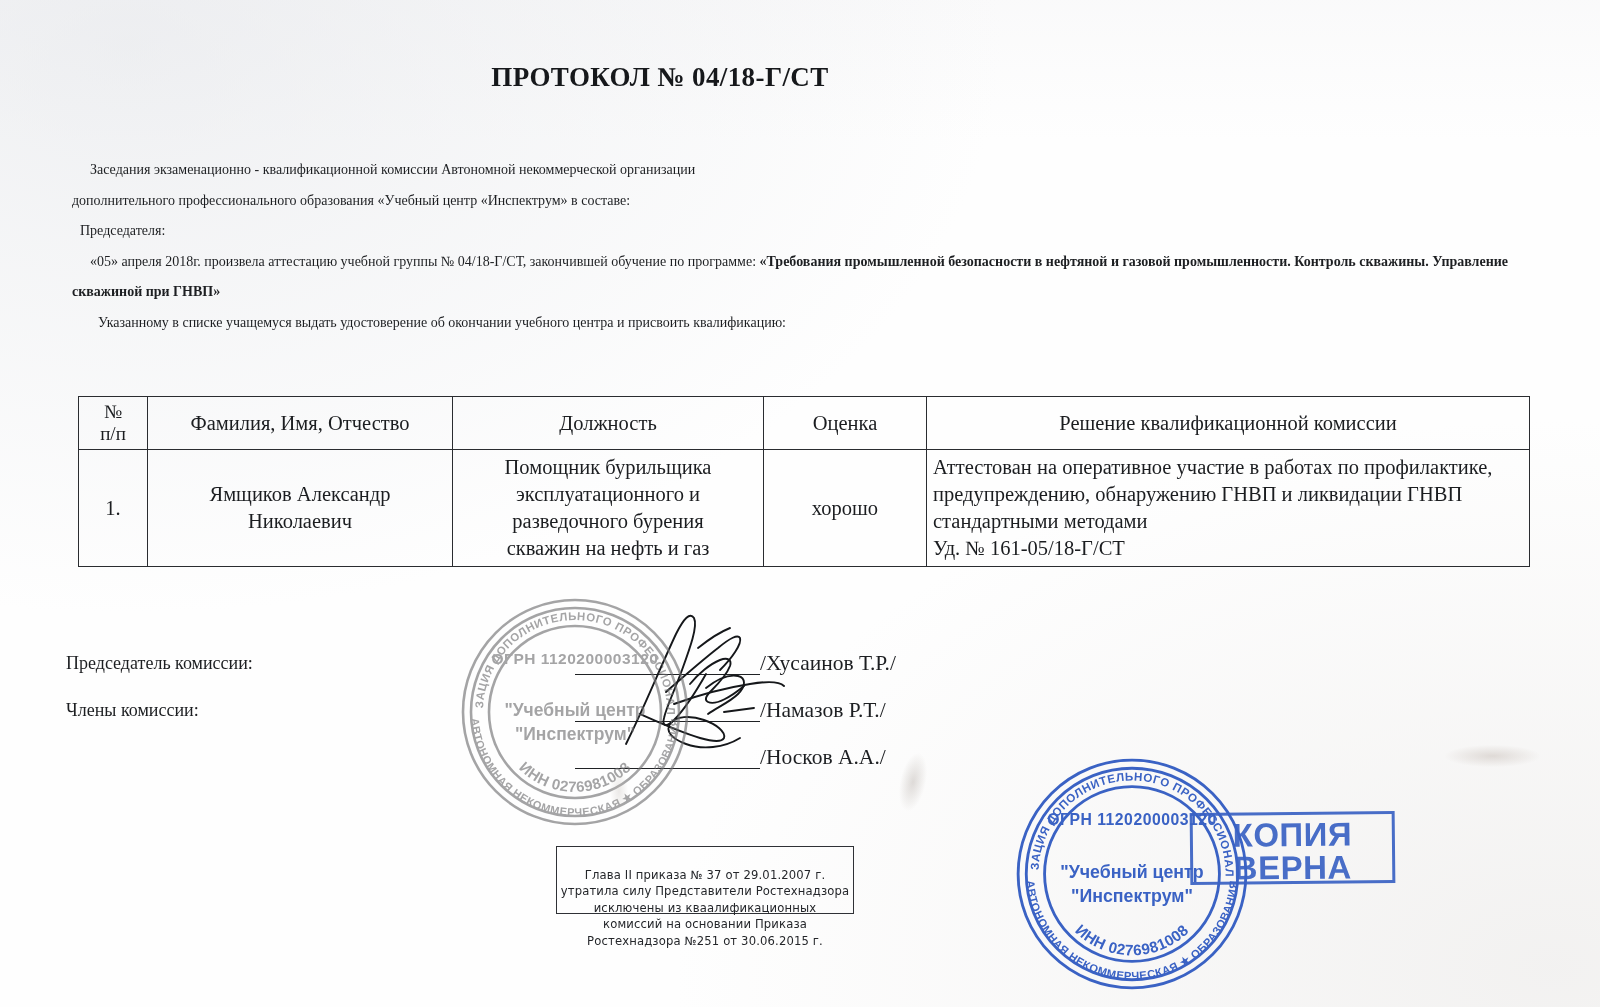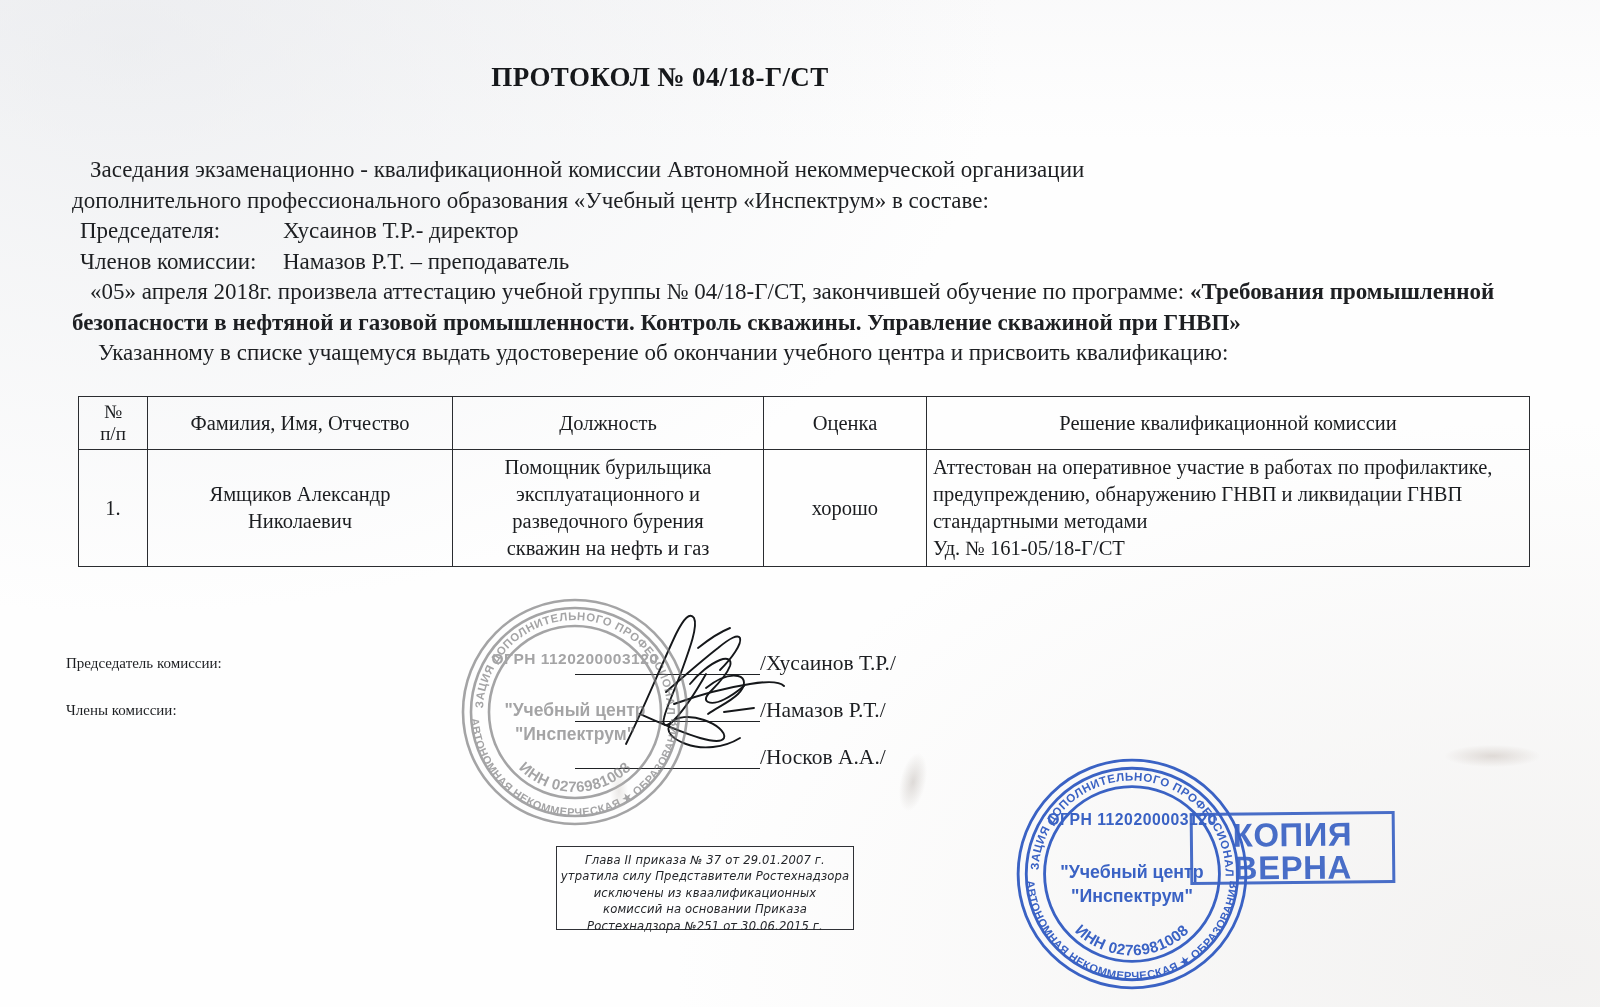--- a/index.html
+++ b/index.html
@@ -38,21 +38,21 @@
     font-weight: bold;
     letter-spacing: 0.4px;
     color: #16181b;
   }
 
   .body-block {
     position: absolute;
     left: 72px;
     top: 155px;
     width: 1460px;
-    font-size: 23px;
+    font-size: 14px;
     line-height: 30.5px;
     color: #1d1f22;
   }
   .body-block p { margin: 0; }
   .indent { text-indent: 18px; }
 
   .role-line {
     display: flex;
     margin-left: 8px;
   }
@@ -96,21 +96,21 @@
   .c-dec   { text-align: left; }
   .th-num  { font-size: 19px; line-height: 22px; }
   td.c-num { vertical-align: middle; }
   .row-body td { height: 108px; }
 
   
   .sig-block {
     position: absolute;
     left: 66px;
     top: 640px;
-    font-size: 15px;
+    font-size: 18px;
     line-height: 47px;
     color: #1d1f22;
   }
   .sig-names {
     position: absolute;
     left: 760px;
     top: 640px;
     font-size: 21.5px;
     line-height: 47px;
     color: #1d1f22;
@@ -171,31 +171,30 @@
     opacity: 0.92;
   }
   .copy-true span { display: block; }
 
   
   .footnote {
     position: absolute;
     left: 556px;
     top: 846px;
     width: 298px;
-    height: 84px;
+    height: 68px;
     border: 1.6px solid #2f3136;
     box-sizing: border-box;
     font-family: "DejaVu Sans", sans-serif;
     font-size: 11.6px;
     line-height: 16.4px;
     text-align: center;
     color: #24262a;
-    padding-top: 5px;
+    padding-top: 20px;
     letter-spacing: 0.15px;
-    font-style: italic;
   }
   .footnote div { white-space: nowrap; }
 
   
   .smudge { position: absolute; pointer-events: none; }
   .smudge-a { left: 900px; top: 752px; width: 26px; height: 60px;
     background: radial-gradient(ellipse, rgba(180,172,166,0.42) 0%, rgba(255,255,255,0) 70%);
     transform: rotate(12deg); }
   .smudge-b { left: 1445px; top: 745px; width: 95px; height: 22px;
     background: radial-gradient(ellipse, rgba(186,174,166,0.40) 0%, rgba(255,255,255,0) 72%); }
@@ -210,25 +209,20 @@
   <div id="scan-tint"></div>
 
   <div class="doc-title">ПРОТОКОЛ № 04/18-Г/СТ</div>
 
   <div class="body-block">
     <p class="indent">Заседания экзаменационно - квалификационной комиссии Автономной некоммерческой организации</p>
     <p>дополнительного профессионального образования «Учебный центр «Инспектрум» в составе:</p>
 
     <div class="role-line">
       <span class="role-label">Председателя:</span>
-      <span class="role-value">Хусаинов Т.Р.- директор</span>
-    </div>
-    <div class="role-line">
-      <span class="role-label">Членов комиссии:</span>
-      <span class="role-value">Намазов Р.Т. – преподаватель</span>
     </div>
 
     <p class="program-par"><span>«05» апреля 2018г. произвела аттестацию учебной группы № 04/18-Г/СТ, закончившей обучение по программе: </span><b>«Требования промышленной безопасности в нефтяной и газовой промышленности. Контроль скважины. Управление скважиной при ГНВП»</b></p>
 
     <p class="note-par">Указанному в списке учащемуся выдать удостоверение об окончании учебного центра и присвоить квалификацию:</p>
   </div>
 
   <table class="reg">
     <thead>
       <tr>

